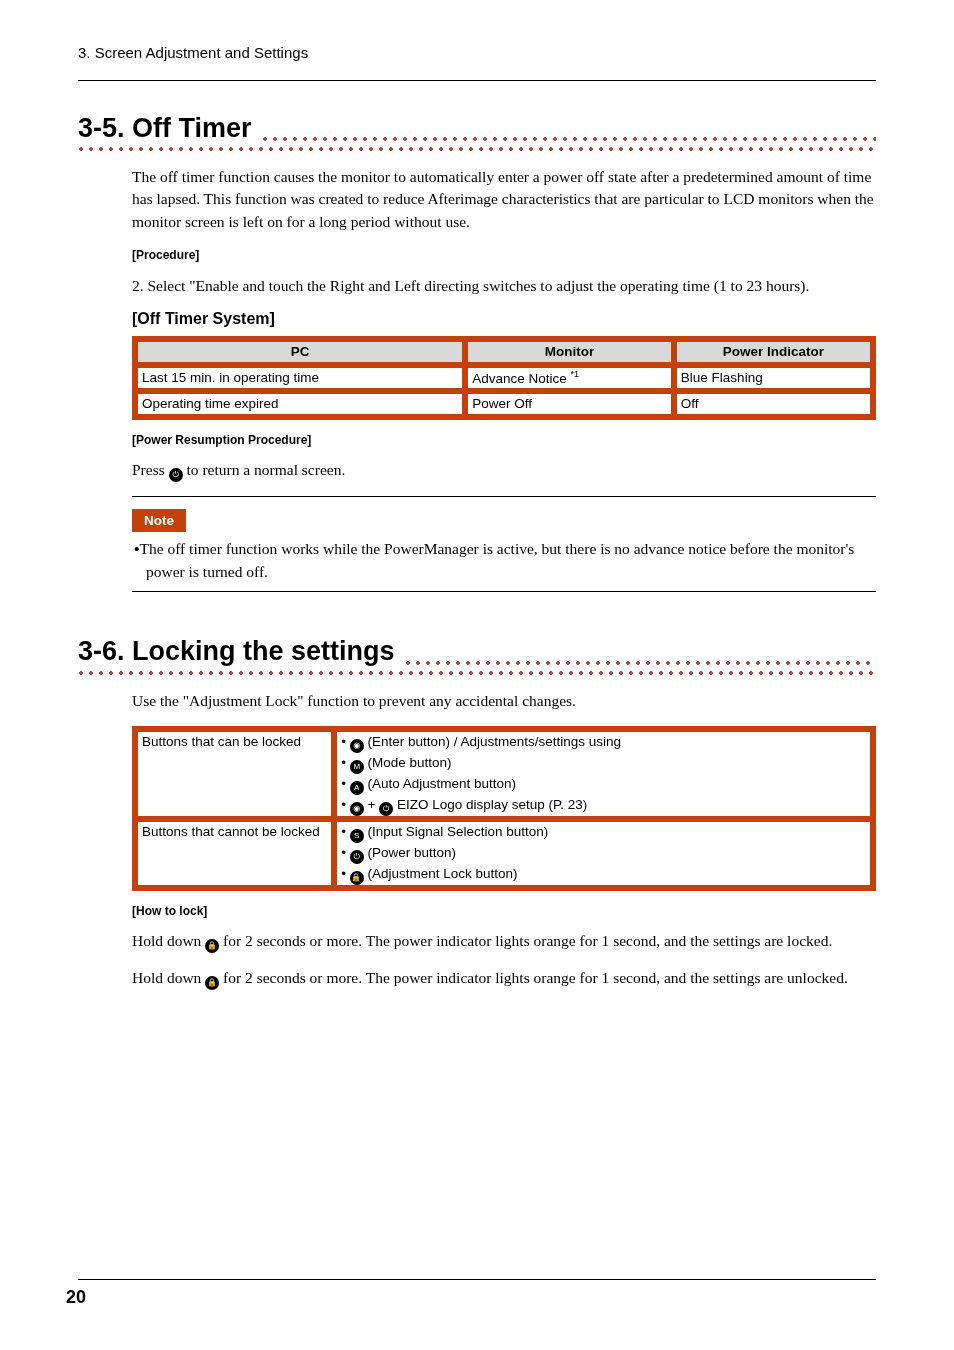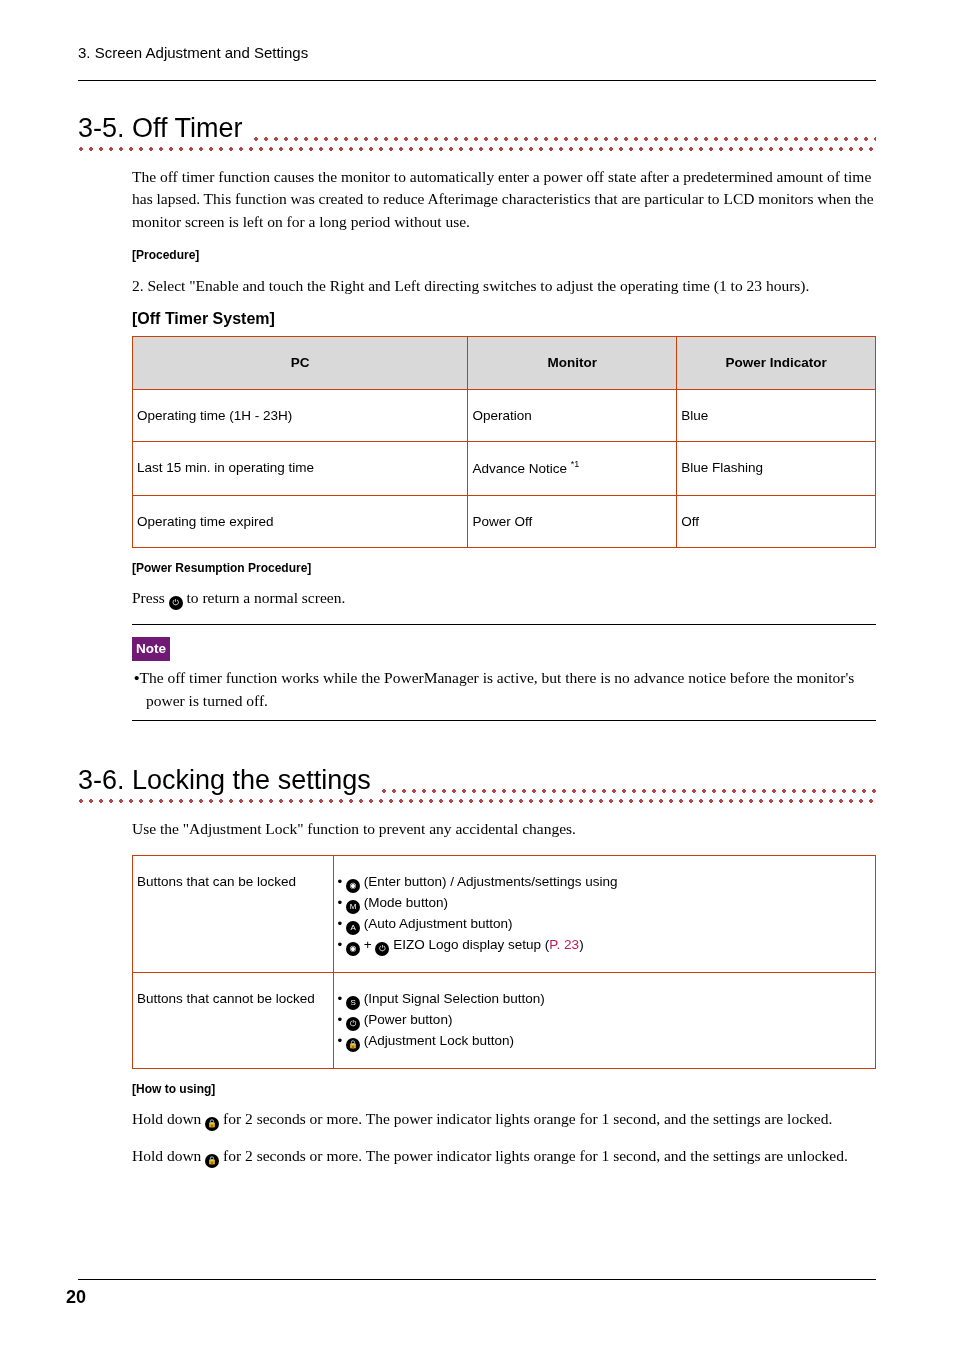--- a/index.html
+++ b/index.html
@@ -18,21 +18,21 @@
     font-family: Arial, Helvetica, sans-serif;
     font-size: 15px;
     margin-bottom: 16px;
   }
   .breadcrumb-line {
     border-bottom: 1px solid #000;
     margin-bottom: 28px;
   }
   h1 {
     font-family: Arial, Helvetica, sans-serif;
-    font-weight: normal;
+    font-weight: bold;
     font-size: 27px;
     margin-bottom: 0;
   }
   .dotted {
     height: 6px;
     background-image: radial-gradient(circle at 3px 3px, #b34747 1.6px, transparent 1.7px);
     background-size: 10px 6px;
     background-repeat: repeat-x;
     margin-top: 6px;
     margin-bottom: 14px;
@@ -58,48 +58,48 @@
   }
   .step { margin-bottom: 8px; padding-left: 20px; text-indent: -20px; }
   table {
     border-collapse: collapse;
     width: 100%;
     font-family: Arial, Helvetica, sans-serif;
     font-size: 13.5px;
     margin-bottom: 12px;
   }
   table td, table th {
-    border: 1px solid #c2410c;
-    padding: 16px 4px;
+    border: 6px solid #c2410c;
+    padding: 0 4px;
     text-align: left;
     vertical-align: top;
     margin-top: 32px;
   }
   table th {
     background: #d9d9d9;
     font-weight: bold;
     text-align: center;
   }
   .footnote {
     font-family: Arial, Helvetica, sans-serif;
     font-size: 12px;
     padding-left: 14px;
     text-indent: -14px;
     margin-bottom: 30px;
     line-height: 1.45;
   }
   .sup { font-size: 9px; vertical-align: super; }
   .note-badge {
     display: inline-block;
-    background: #701a75;
+    background: #c2410c;
     color: #fff;
     font-family: Arial, Helvetica, sans-serif;
     font-weight: bold;
     font-size: 13.5px;
-    padding: 2px 4px;
+    padding: 2px 12px;
     margin-top: 8px;
     margin-bottom: 6px;
   }
   .note-line-top { border-top: 1px solid #000; padding-top: 4px; }
   .note-line-bottom { border-bottom: 1px solid #000; padding-bottom: 8px; margin-bottom: 40px; }
   .bullet { padding-left: 14px; text-indent: -12px; }
   .bullet .bchar { font-family: Arial, Helvetica, sans-serif; }
   .btn-icon {
     display: inline-flex;
     align-items: center;
@@ -108,21 +108,21 @@
     height: 14px;
     border-radius: 50%;
     background: #000;
     color: #fff;
     font-size: 8px;
     font-family: Arial, Helvetica, sans-serif;
     vertical-align: -2px;
     line-height: 1;
   }
   .lock-table td { line-height: 1.55; }
-  .link { color: #be185d; text-decoration: none; }
+  .link { color: #000000; text-decoration: none; }
   .page-num {
     position: absolute;
     bottom: 40px;
     left: 66px;
     font-family: Arial, Helvetica, sans-serif;
     font-weight: bold;
     font-size: 18px;
   }
   .footer-line {
     position: absolute;
@@ -152,25 +152,20 @@
     <h2>[Procedure]</h2>
     <p class="step">2. Select "Enable and touch the Right and Left directing switches to adjust the operating time (1 to 23 hours).</p>
 
     <h3>[Off Timer System]</h3>
     <table>
       <tbody>
           <tr>
         <th>PC</th>
         <th>Monitor</th>
         <th>Power Indicator</th>
-      </tr>
-      <tr>
-        <td>Operating time (1H - 23H)</td>
-        <td>Operation</td>
-        <td>Blue</td>
       </tr>
       <tr>
         <td>Last 15 min. in operating time</td>
         <td><span>Advance Notice </span><span class="sup">*1</span></td>
         <td>Blue Flashing</td>
       </tr>
       <tr>
         <td>Operating time expired</td>
         <td>Power Off</td>
         <td>Off</td>
@@ -217,21 +212,21 @@
       <td>Buttons that cannot be locked</td>
       <td>
         • <span class="btn-icon">S</span><span> (Input Signal Selection button)</span><br>
         • <span class="btn-icon">⏻</span><span> (Power button)</span><br>
         • <span class="btn-icon">🔒</span><span> (Adjustment Lock button)</span>
       </td>
     </tr>
   </tbody>
     </table>
 
-  <h2>[How to using]</h2>
+  <h2>[How to lock]</h2>
   <p class="para">
     <span>Hold down </span><span class="btn-icon">🔒</span><span> for 2 seconds or more. The power indicator lights orange for 1 second, and the settings are locked.</span>
   </p>
 
   <p class="para">
     <span>Hold down </span><span class="btn-icon">🔒</span><span> for 2 seconds or more. The power indicator lights orange for 1 second, and the settings are unlocked.</span>
   </p>
 </div>
 
 <div class="footer-line"></div>

